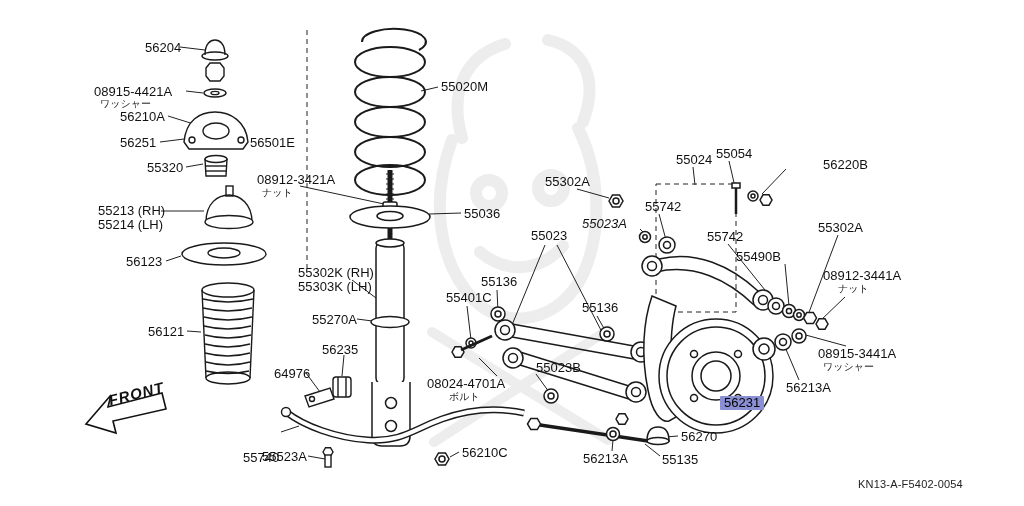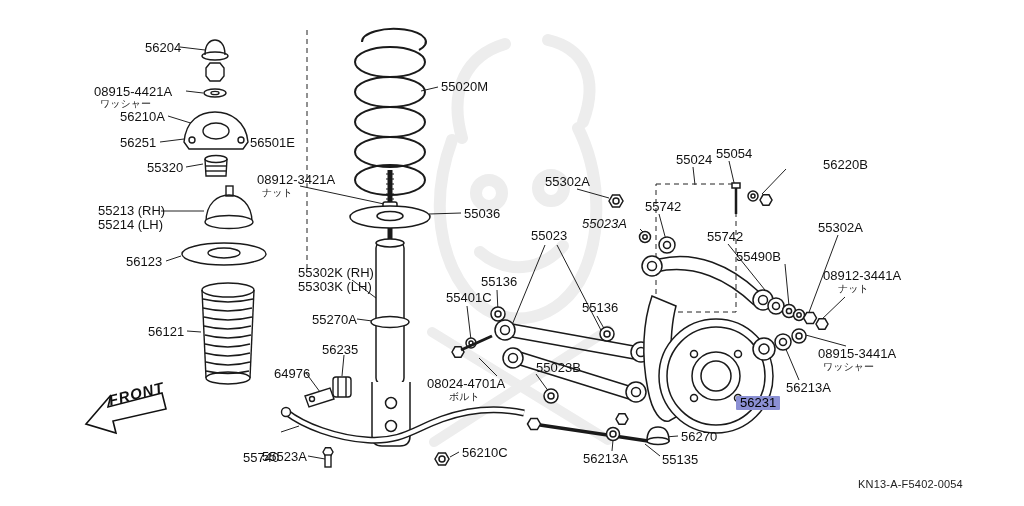--- a/index.html
+++ b/index.html
@@ -292,21 +292,21 @@
       <div class="lbl" style="left: 716px; top: 147px;">55054</div>
       <div class="lbl" style="left: 787px; top: 158px; margin-left: 36px;">56220B</div>
       <div class="lbl" style="left: 707px; top: 230px;">55742</div>
       <div class="lbl" style="left: 736px; top: 250px;">55490B</div>
       <div class="lbl" style="left: 818px; top: 221px;">55302A</div>
       <div class="lbl" style="left: 823px; top: 269px;">08912-3441A</div>
       <div class="lbl small" style="left: 838px; top: 284px;">ナット</div>
       <div class="lbl" style="left: 818px; top: 347px;">08915-3441A</div>
       <div class="lbl small" style="left: 823px; top: 362px;">ワッシャー</div>
       <div class="lbl" style="left: 786px; top: 381px;">56213A</div>
-      <div class="lbl hl" style="left: 736px; top: 396px; background: rgb(139, 144, 212);">56231</div>
+      <div class="lbl hl" style="left: 720px; top: 396px; background: rgb(139, 144, 212);">56231</div>
       <div class="lbl" style="left: 681px; top: 430px;">56270</div>
       <div class="lbl" style="left: 583px; top: 452px;">56213A</div>
       <div class="lbl" style="left: 662px; top: 453px;">55135</div>
     </div>
 
   <div class="front-label">FRONT</div>
   <div class="drawing-code">KN13-A-F5402-0054</div>
 </div>
 
 </body></html>

